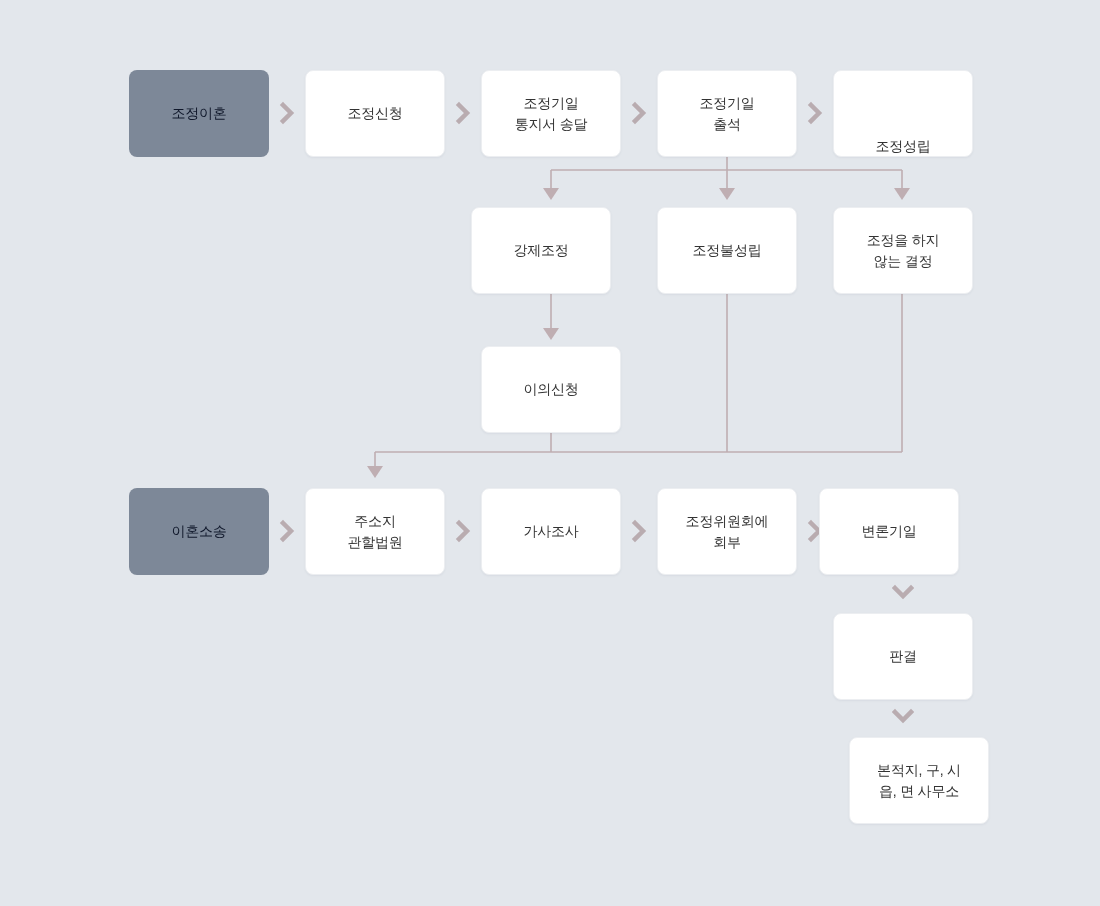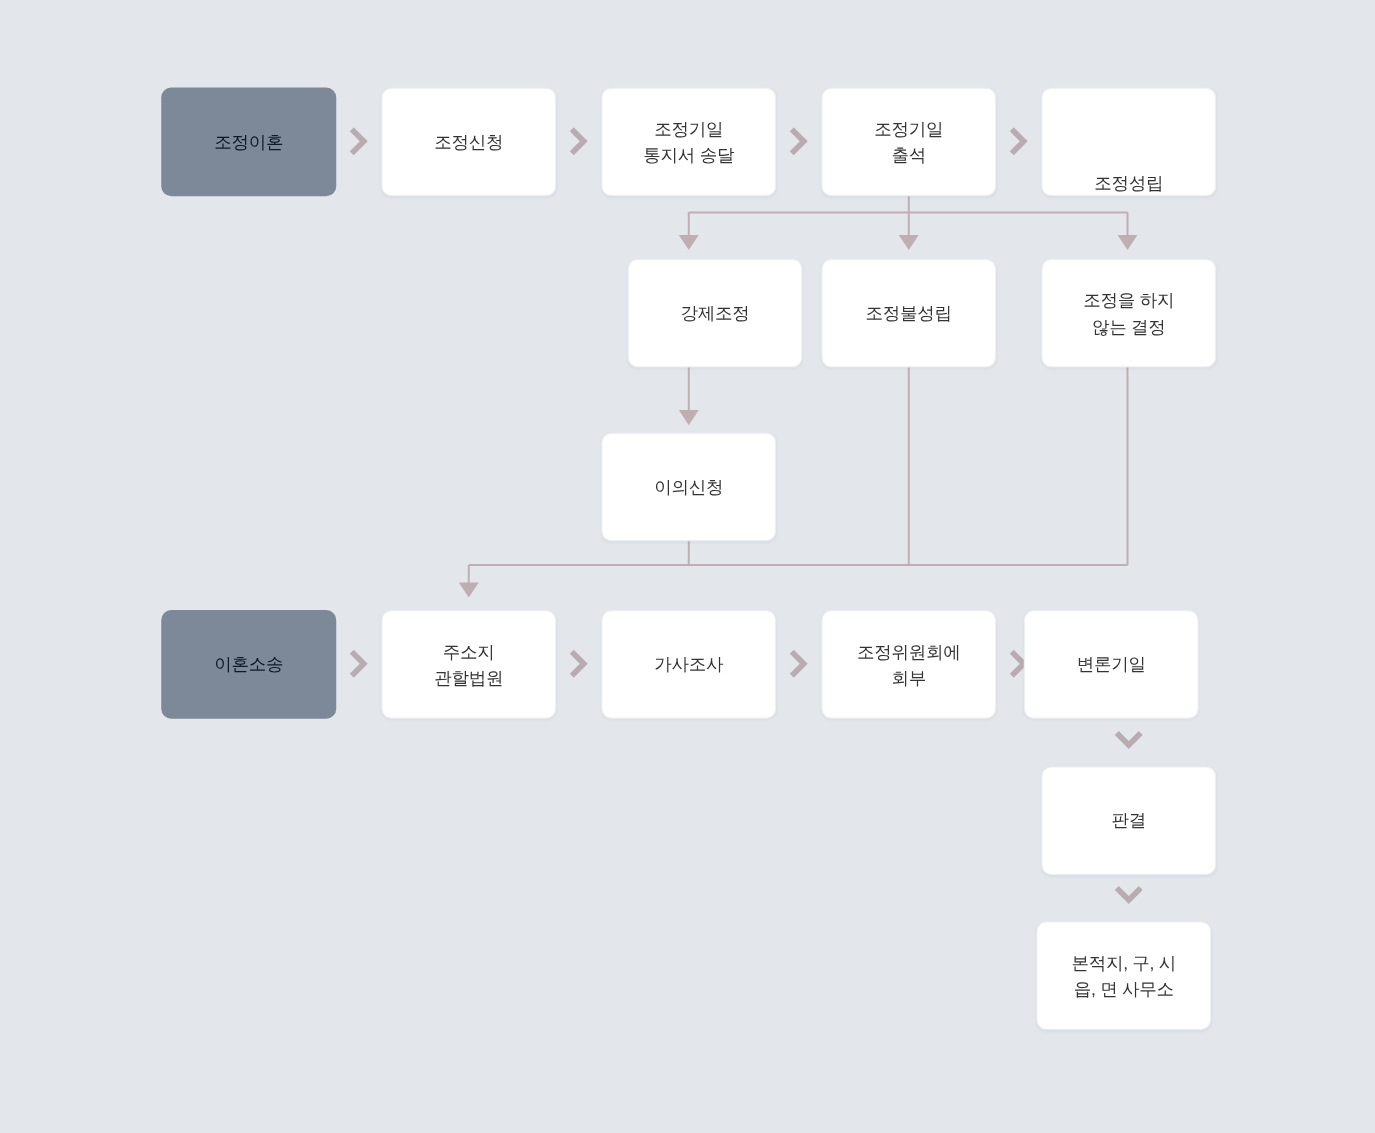--- a/index.html
+++ b/index.html
@@ -145,21 +145,21 @@
   <div class="chev" style="left:806px; top:100px;">
     <svg width="22" height="26" viewBox="0 0 22 26" aria-hidden="true">
       <path d="M5 5 L13 13 L5 21" stroke="#b9acb0" stroke-width="4.5" fill="none" stroke-linecap="square"></path>
     </svg>
   </div>
 
   <div class="node plain" style="left:833px; top:70px;align-items:flex-end;">
     <span class="label">조정성립</span>
   </div>
 
-  <div class="node plain" style="left:502px; top:207px;align-items:center;">
+  <div class="node plain" style="left:471px; top:207px;align-items:center;">
     <span class="label">강제조정</span>
   </div>
 
   <div class="node plain" style="left:657px; top:207px;">
     <span class="label">조정불성립</span>
   </div>
 
   <div class="node plain" style="left:833px; top:207px;">
     <span class="label">조정을 하지
 않는 결정</span>
@@ -224,18 +224,18 @@
   <div class="node plain" style="left:833px; top:613px;align-items:center;">
     <span class="label">판결</span>
   </div>
 
   <div class="chev" style="left:892px; top:706px; width:22px; height:22px;">
     <svg width="22" height="22" viewBox="0 0 22 22" aria-hidden="true">
       <path d="M3 6 L11 14 L19 6" stroke="#b9acb0" stroke-width="4.5" fill="none" stroke-linecap="square"></path>
     </svg>
   </div>
 
-  <div class="node plain" style="left:829px; top:737px;">
+  <div class="node plain" style="left:849px; top:737px;">
     <span class="label">본적지, 구, 시
 읍, 면 사무소</span>
   </div>
 
 </div>
 
 </body></html>

